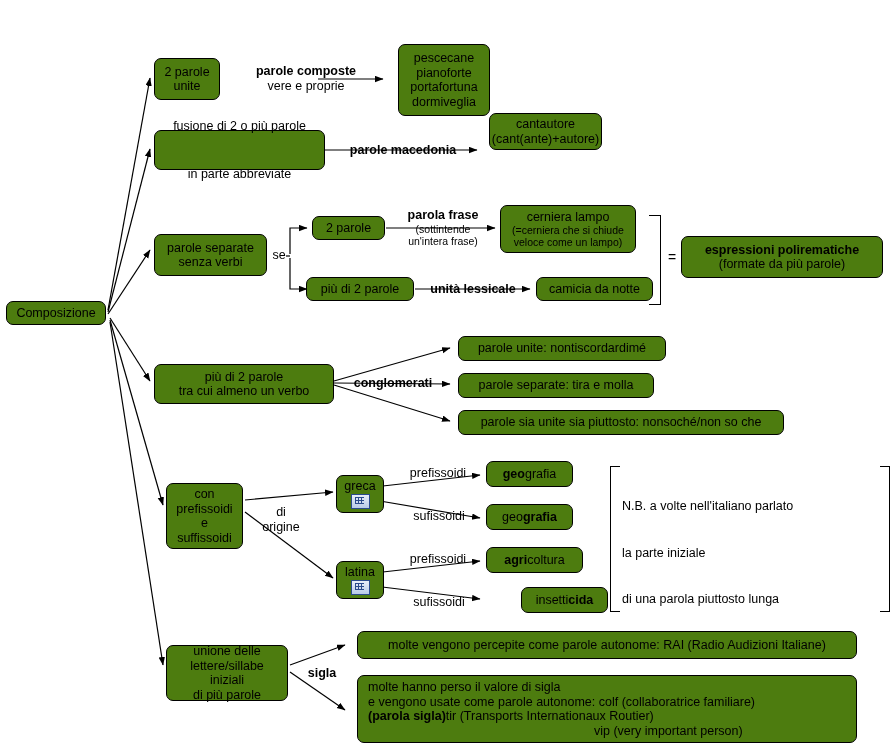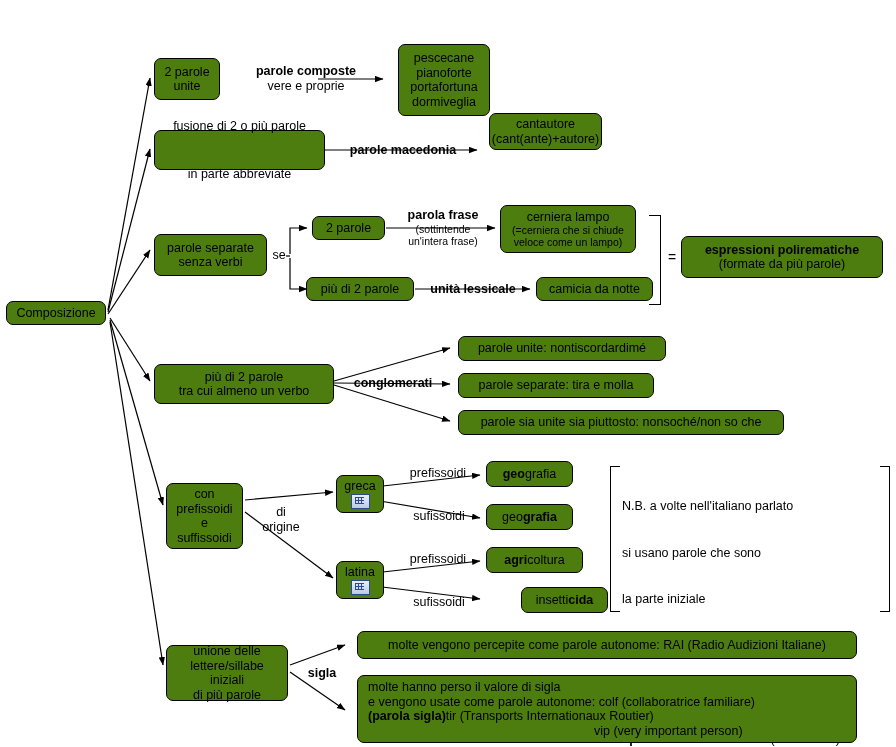--- a/index.html
+++ b/index.html
@@ -265,21 +265,20 @@
   </div>
   <div class="label" style="left:400px; top:595px; width:78px;">sufissoidi</div>
   <div class="node" style="left:486px; top:587px; width:87px; height:26px;margin-left:35px;">
     <span><span>insetti</span><b>cida</b></span>
   </div>
 
   <div class="bracket" style="left:610px; top:466px; width:10px; height:146px;"></div>
   <div class="bracket right" style="left:880px; top:466px; width:10px; height:146px;"></div>
   <div class="note" style="left:622px; top:468px; width:262px;">
     <div>N.B. a volte nell'italiano parlato</div>
-    <div>si usano parole che sono</div>
     <div>la parte iniziale</div>
     <div>di una parola piuttosto lunga</div>
     <div>(spesso composta)</div>
     <div><span>=</span><b>parola accorciata</b><span>:  auto (automobile)</span></div>
     
     
   </div>
 
   <div class="node" style="left:166px; top:645px; width:122px; height:56px;">
     <span>unione delle</span>

